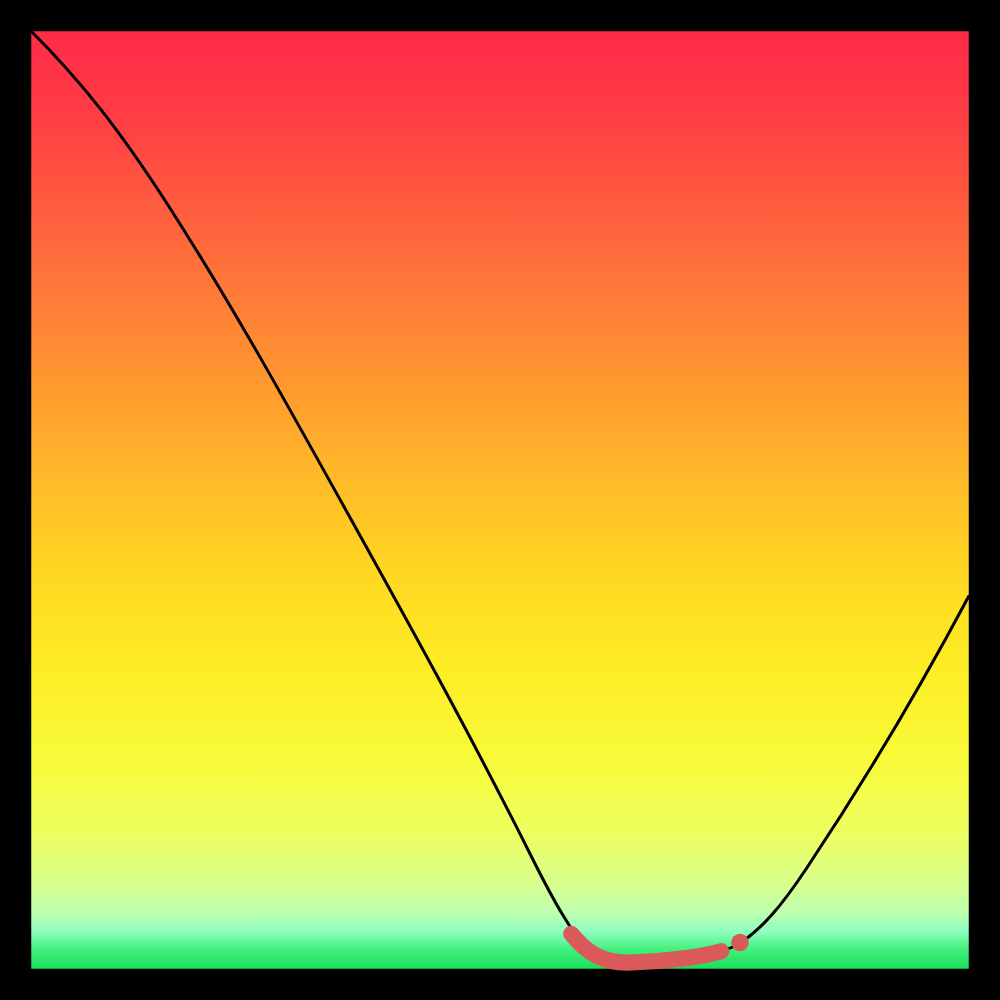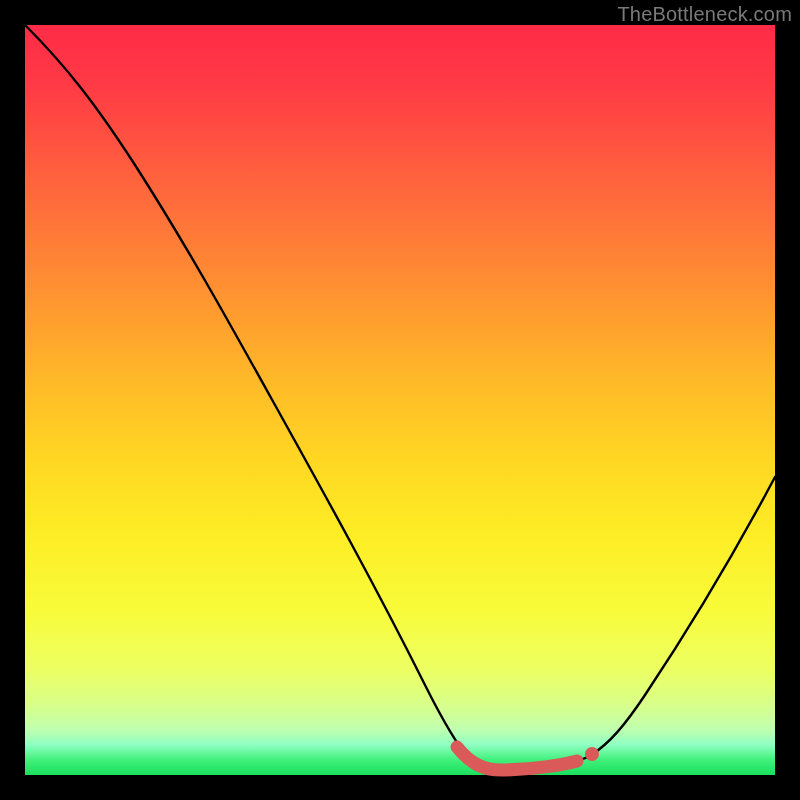--- a/index.html
+++ b/index.html
@@ -93,14 +93,13 @@
                C 525 742, 548 739, 565 731
                C 585 718, 600 700, 620 670
                C 650 625, 700 546, 750 452"></path>
       <path class="highlight" d="M 432 722
                C 445 738, 458 746, 480 745
                C 505 744, 530 742, 552 736"></path>
       <circle class="dot" r="7" cx="567" cy="729"></circle>
     </svg>
 
   </div>
-  <div class="attribution">TheBottleneck.com</div>
 </div>
 
 </body></html>

